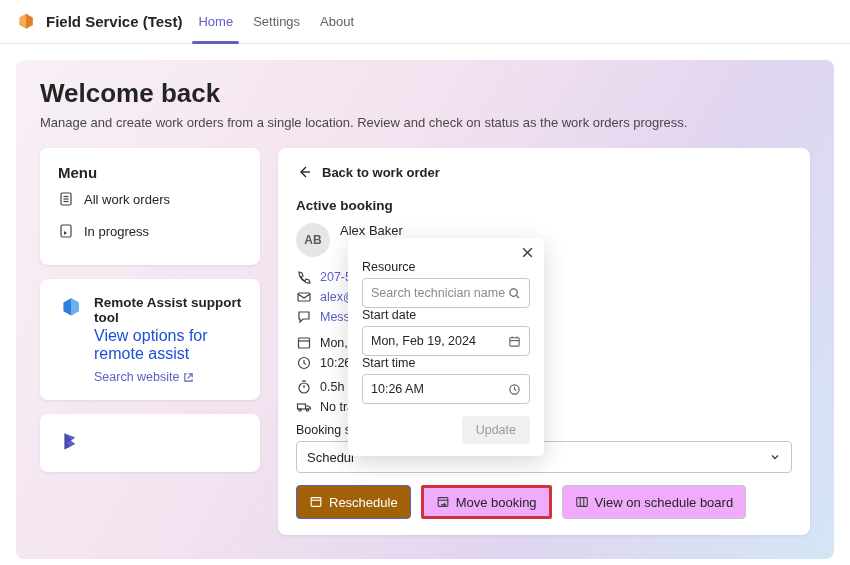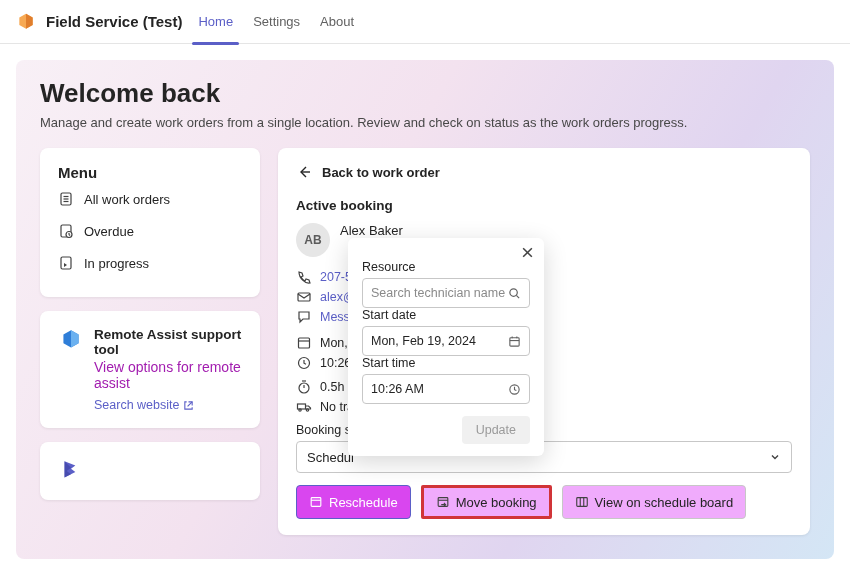--- a/index.html
+++ b/index.html
@@ -1,51 +1,51 @@
 <!DOCTYPE html>
 <html><head>
 <meta charset="utf-8">
 <style>
   * { box-sizing: border-box; margin: 0; padding: 0; }
   body { font-family: 'Segoe UI', Arial, sans-serif; font-size: 13px; color: #242424; background: #fff; }
   .topbar { display: flex; align-items: center; height: 44px; padding: 0 16px; border-bottom: 1px solid #e5e5e5; }
   .app-icon { width: 20px; height: 20px; margin-right: 10px; }
   .app-title { font-weight: 700; font-size: 15px; margin-right: 12px; }
-  .tabs { display: flex; gap: 12px; align-items: center; height: 100%; }
+  .tabs { display: flex; gap: 12px; align-items: flex-end; height: 100%; }
   .tab { padding: 0 4px; height: 44px; display: flex; align-items: center; color: #616161; cursor: pointer; font-size: 13px; position: relative; }
   .tab.active { color: #5b5fc7; font-weight: 400; }
   .tab.active::after { content: ''; position: absolute; left: -2px; right: -2px; bottom: -1px; height: 3px; background: #5b5fc7; border-radius: 2px; }
   .page-wrap { padding: 16px; }
   .hero { background: linear-gradient(120deg, #f8f0f6 0%, #f3e2ef 40%, #e0d5f0 70%, #d4e6f5 100%); border-radius: 8px; padding: 18px 24px 24px; position: relative; min-height: 480px; }
   .hero h1 { font-size: 26px; font-weight: 600; margin-bottom: 6px; }
   .hero p.sub { font-size: 13px; color: #484848; margin-bottom: 18px; }
   .cols { display: flex; gap: 18px; align-items: flex-start; }
   .card { background: #fff; border-radius: 8px; box-shadow: 0 1px 3px rgba(0,0,0,.08); padding: 16px 18px; }
   .sidecol { width: 220px; display: flex; flex-direction: column; gap: 14px; }
   .menu-title { font-size: 15px; font-weight: 600; margin-bottom: 4px; }
   .menu-item { display: flex; align-items: center; gap: 10px; padding: 6px 0 10px; cursor: pointer; color: #242424; font-size: 13px; }
   .icon16 { width: 16px; height: 16px; flex-shrink: 0; }
   .tile-title { font-weight: 600; font-size: 13.5px; }
-  .tile-sub { color: #a21caf; font-size: 14px; margin: 2px 0 6px; }
+  .tile-sub { color: #1d4ed8; font-size: 16px; margin: 2px 0 6px; }
   .tile-link { color: #5b5fc7; font-size: 12.5px; cursor: pointer; display: inline-flex; align-items: center; gap: 4px; }
   .tile-row { display: flex; gap: 10px; align-items: flex-start; }
   .hex { width: 26px; height: 26px; }
   .main { flex: 1; position: relative; }
   .back-row { display: flex; align-items: center; gap: 10px; margin-bottom: 18px; cursor: pointer; }
   .section-title { font-weight: 600; font-size: 13.5px; margin-bottom: 10px; }
   .person-row { display: flex; gap: 10px; align-items: flex-start; margin-bottom: 12px; text-align: right; }
   .avatar { width: 34px; height: 34px; border-radius: 50%; background: #e6e6e6; color: #5b5b5b; display: flex; align-items: center; justify-content: center; font-size: 12px; font-weight: 600; }
   .meta-list { display: flex; flex-direction: column; gap: 4px; font-size: 12.5px; }
   .meta-row { display: flex; align-items: center; gap: 8px; }
   .link { color: #5b5fc7; cursor: pointer; }
   .field-label { font-size: 12.5px; color: #242424; }
   .select-row { display: flex; align-items: center; border: 1px solid #c7c7c7; border-radius: 4px; height: 32px; padding: 0 10px; justify-content: space-between; width: 100%; margin-top: 4px; margin-bottom: 12px; }
   .action-row { display: flex; gap: 10px; }
   .btn { height: 34px; border-radius: 4px; display: inline-flex; align-items: center; gap: 6px; padding: 0 12px; font-size: 13px; cursor: pointer; border: 1px solid #c7c7c7; background: #f0abfc; }
-  .btn.primary { background: #d946ef; border-color: #5b5fc7; color: #fff; justify-content: flex-end; }
+  .btn.primary { background: #a16207; border-color: #5b5fc7; color: #fff; justify-content: flex-end; }
   .highlight-box { border: 3px solid #d13438; border-radius: 2px; }
   .popover { position: absolute; left: 70px; top: 90px; width: 196px; background: #fff; border-radius: 6px; box-shadow: 0 6px 24px rgba(0,0,0,.16); padding: 14px 14px 12px; }
   .pop-close { position: absolute; right: 10px; top: 8px; cursor: pointer; color: #424242; }
   .pop-lbl { font-size: 12.5px; margin-bottom: 4px; }
   .pop-input { width: 100%; height: 30px; border: 1px solid #c7c7c7; border-radius: 4px; display: flex; align-items: center; justify-content: space-between; padding: 0 8px; font-size: 12.5px; color: #242424; }
   .pop-input.placeholder { color: #8a8a8a; }
   .pop-update { display: flex; justify-content: flex-end; margin-top: 12px; }
   .pop-update-btn { height: 28px; padding: 0 14px; background: #f0f0f0; color: #9a9a9a; border: none; border-radius: 4px; font-size: 12.5px; }
 </style>
 </head>
@@ -84,31 +84,20 @@
                   <line x1="5.5" y1="8" x2="10.5" y2="8"></line>
                   <line x1="5.5" y1="10.5" x2="10.5" y2="10.5"></line>
                 </svg>
             </span>
             <span>All work orders</span>
           </div>
           <div class="menu-item">
             <span class="icon16">
               <svg viewBox="0 0 16 16" width="16" height="16" fill="none" stroke="#424242" stroke-width="1.2">
                   <rect x="3" y="2" width="10" height="12" rx="1.5"></rect>
-                  <circle cx="11" cy="11.5" r="3" fill="#fff"></circle>
-                  <line x1="11" y1="10" x2="11" y2="11.8"></line>
-                  <line x1="11" y1="11.8" x2="12.2" y2="12.4"></line>
-                </svg>
-            </span>
-            <span>Overdue</span>
-          </div>
-          <div class="menu-item">
-            <span class="icon16">
-              <svg viewBox="0 0 16 16" width="16" height="16" fill="none" stroke="#424242" stroke-width="1.2">
-                  <rect x="3" y="2" width="10" height="12" rx="1.5"></rect>
                   <path d="M6 12l3-2-3-2z" fill="#424242" stroke="none"></path>
                 </svg>
             </span>
             <span>In progress</span>
           </div>
         </div>
 
         <div class="card">
           <div class="tile-row">
             <span class="hex">

